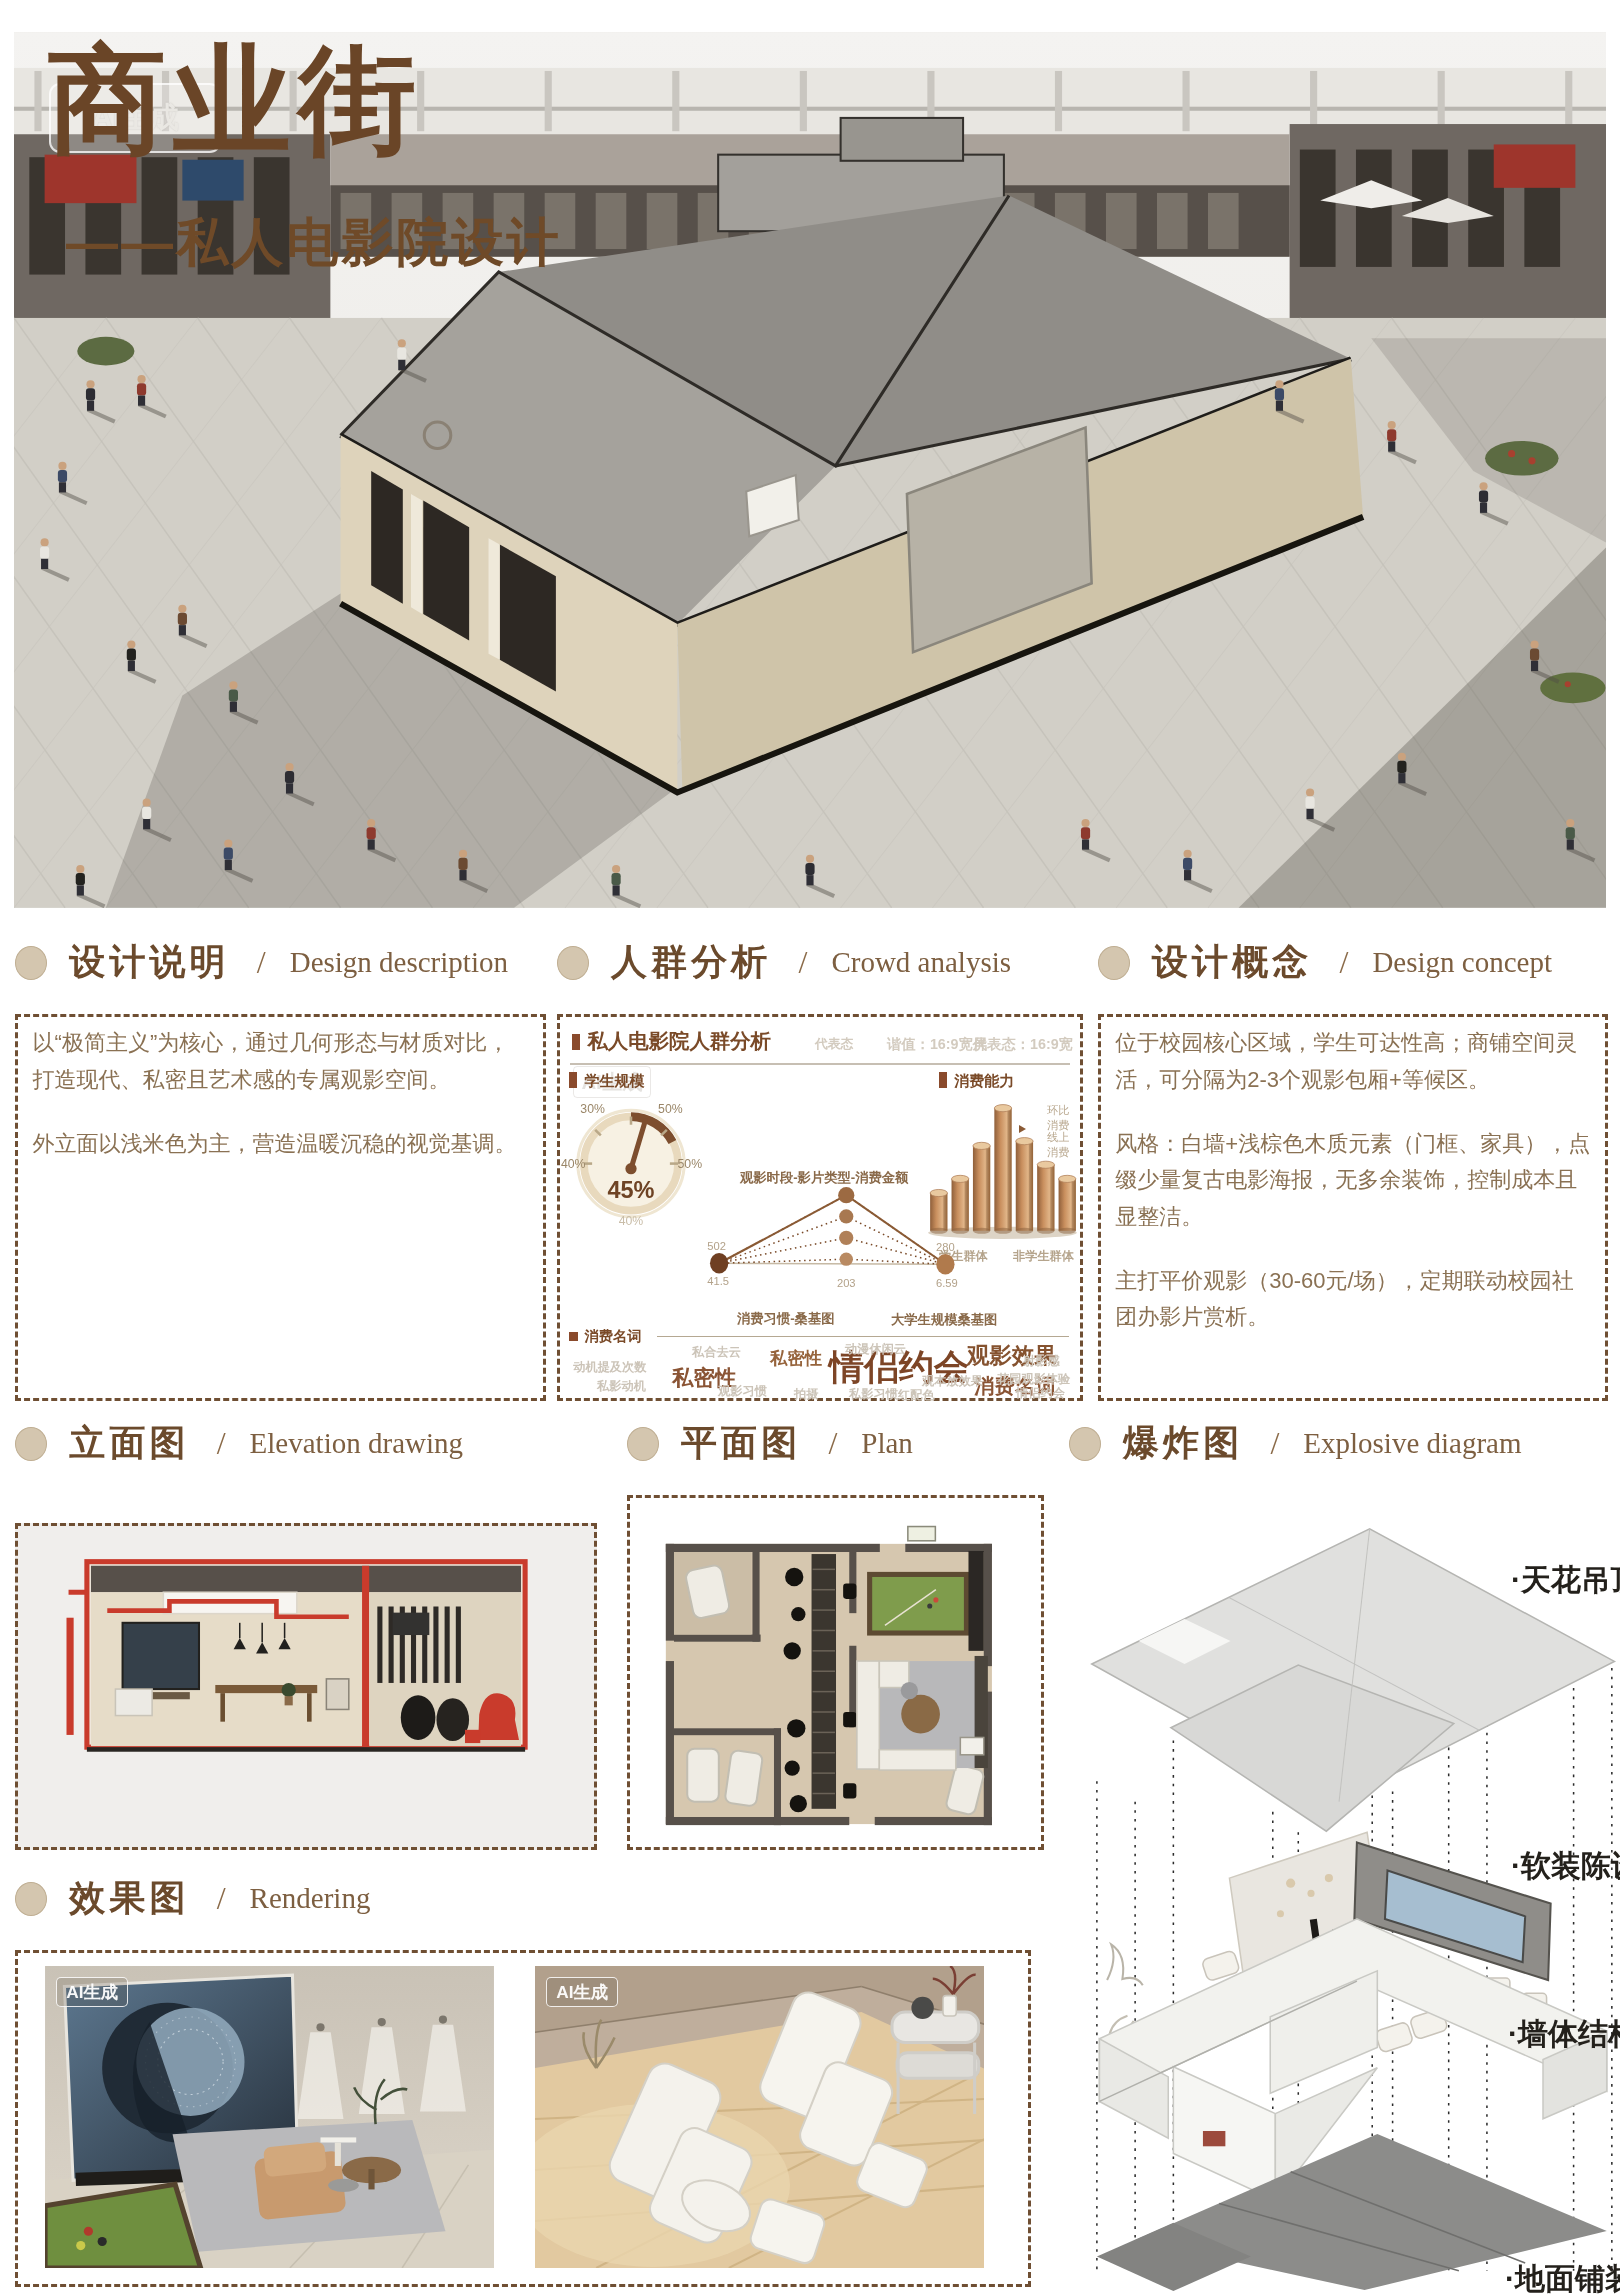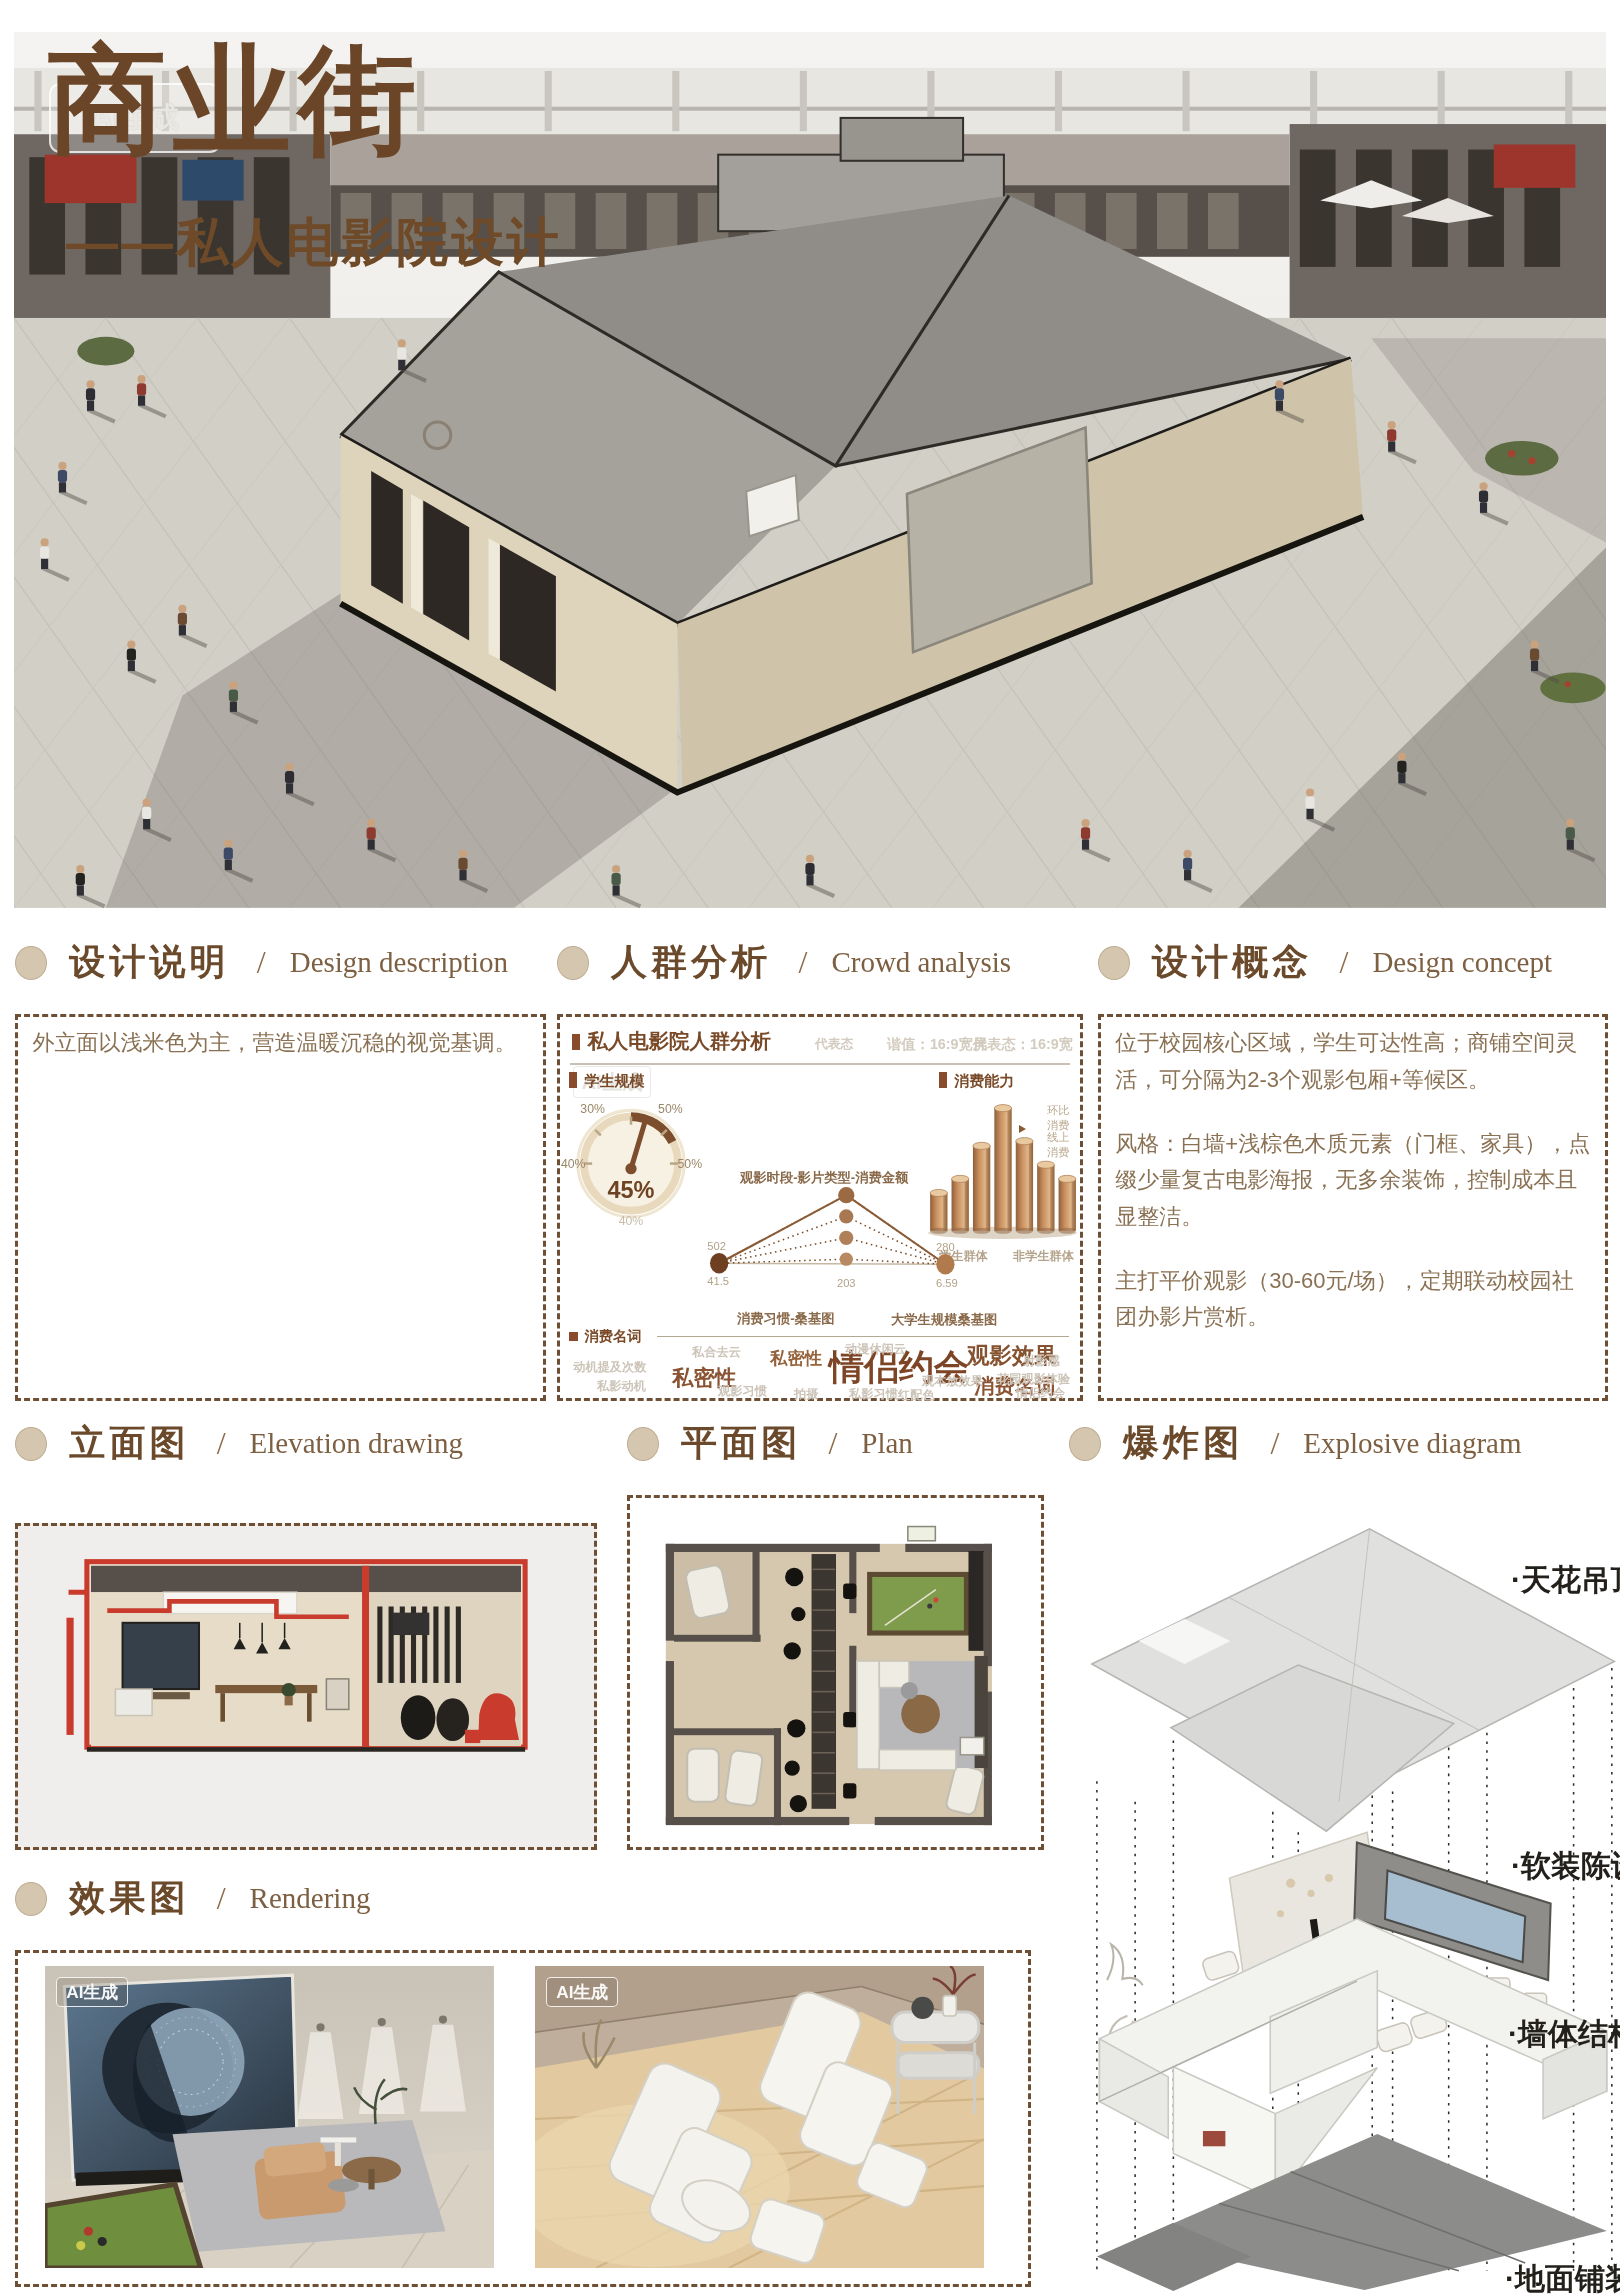--- a/index.html
+++ b/index.html
@@ -350,20 +350,21 @@
   <span class="en">Crowd analysis</span>
 </div>
 <div class="abs sec-h" style="left:1098px;top:938px;">
   <span class="dot"></span>
   <span class="zh">设计概念</span>
   <span class="sl">/</span>
   <span class="en">Design concept</span>
 </div>
 
 <div class="abs dashbox textbox" style="left:15.3px;top:1014px;width:531px;height:387px;">
+  <p class="para">以“极简主义”为核心，通过几何形态与材质对比，打造现代、私密且艺术感的专属观影空间。</p>
   <p class="para">外立面以浅米色为主，营造温暖沉稳的视觉基调。</p>
 </div>
 
 <div id="igbox" class="abs dashbox" style="position:absolute;">
   <div class="ig ig-ghost">AI生成</div>
   <div class="ig ig-title sq"><span>私人电影院人群分析</span></div>
   <div class="ig ig-meta" style="left:255px;top:19.4px;">代表态</div>
   <div class="ig ig-meta" style="left:327px;top:18.4px;font-size:14.3px;">谐值：16:9宽屏</div>
   <div class="ig ig-meta" style="right:7.1px;top:18.4px;font-size:14.3px;">代表态：16:9宽</div>
   <div class="ig ig-rule"></div>

